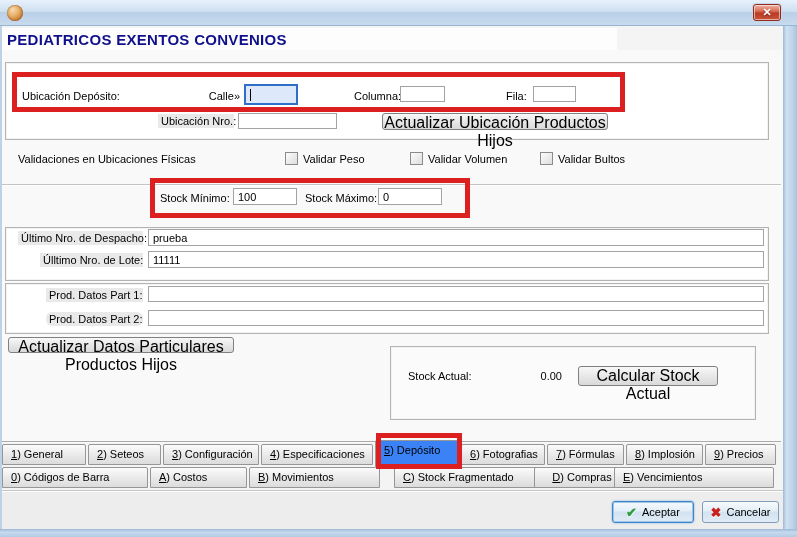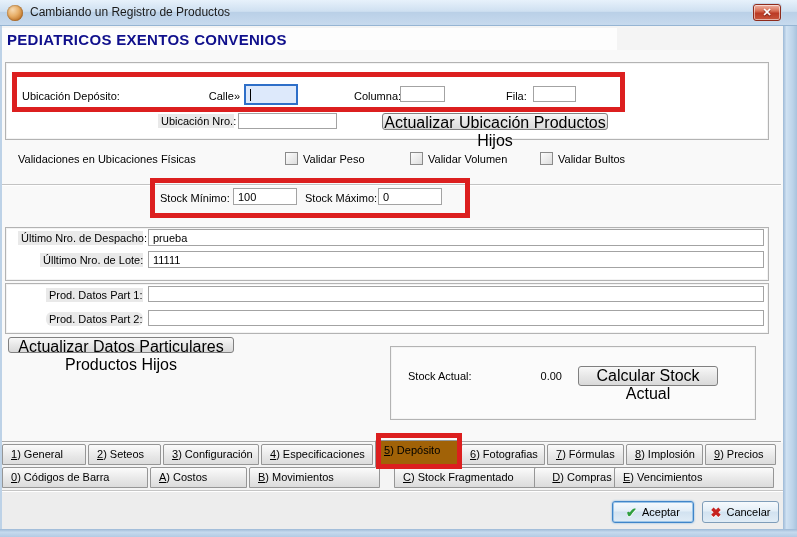--- a/index.html
+++ b/index.html
@@ -51,42 +51,41 @@
     background: linear-gradient(135deg,#fdfdfd,#ddd); }
   .sep { position:absolute; height:0; border-top:1px solid #c3c3c3; border-bottom:1px solid #fff; }
 
   
   .annotation { position:absolute; border:5px solid #dc1f1f; background:transparent; z-index:30; pointer-events:none; }
 
   
   .tab { position:absolute; height:21px; border:1px solid #969696; border-radius:2px 2px 0 0;
     background: linear-gradient(#fbfbfb, #e7e7e7 60%, #dcdcdc 100%);
     line-height:19px; padding-left:8px; white-space:nowrap; overflow:hidden; font-size:11px; }
-  .tab.active { background:#a16207; height:28px; top:440px !important; z-index:5; border-bottom:1px solid #fff; }
+  .tab.active { background:#3b82f6; height:28px; top:440px !important; z-index:5; border-bottom:1px solid #fff; }
   .tabs-topline { position:absolute; left:2px; top:441px; width:779px; border-top:1px solid #aaa; }
 
   
   .footer { position:absolute; left:2px; top:490px; width:781px; height:39px; background:#ededed;
     border-top:1px solid #c5c5c5; box-shadow: inset 0 1px 0 #fff; }
   .aero-btn { position:absolute; height:22px; border-radius:3px; font-family:"Liberation Sans",sans-serif; font-size:11px;
     display:flex; align-items:center; justify-content:center; gap:5px; cursor:default;
     background: linear-gradient(#f6fafd, #e3eef7 45%, #d2e2f0 50%, #e0ecf6 100%); }
   .aero-btn.focus { border:1px solid #3f85c9; box-shadow: 0 0 0 1px #9cc5e8 inset, 0 0 2px #6aa8dd; }
   .aero-btn.normal { border:1px solid #7f9db9; }
   .ico-check { color:#2f9e3f; font-weight:bold; font-size:13px; text-shadow:0 1px 0 #fff; }
   .ico-cross { color:#c6231f; font-weight:bold; font-size:13px; text-shadow:0 1px 0 #fff; }
 
   u { text-decoration: underline; }
 </style>
 </head>
 <body>
 
 <div class="titlebar">
   <div class="app-icon"></div>
-  <div class="title-text">Cambiando un Registro de Productos</div>
   <div class="close-btn"><span>✕</span></div>
 </div>
 <div class="frame-left"></div>
 <div class="frame-right"></div>
 <div class="frame-bottom"></div>
 
 <div class="content"></div>
 
 <div class="header-band">
   <span>PEDIATRICOS EXENTOS CONVENIOS</span>

